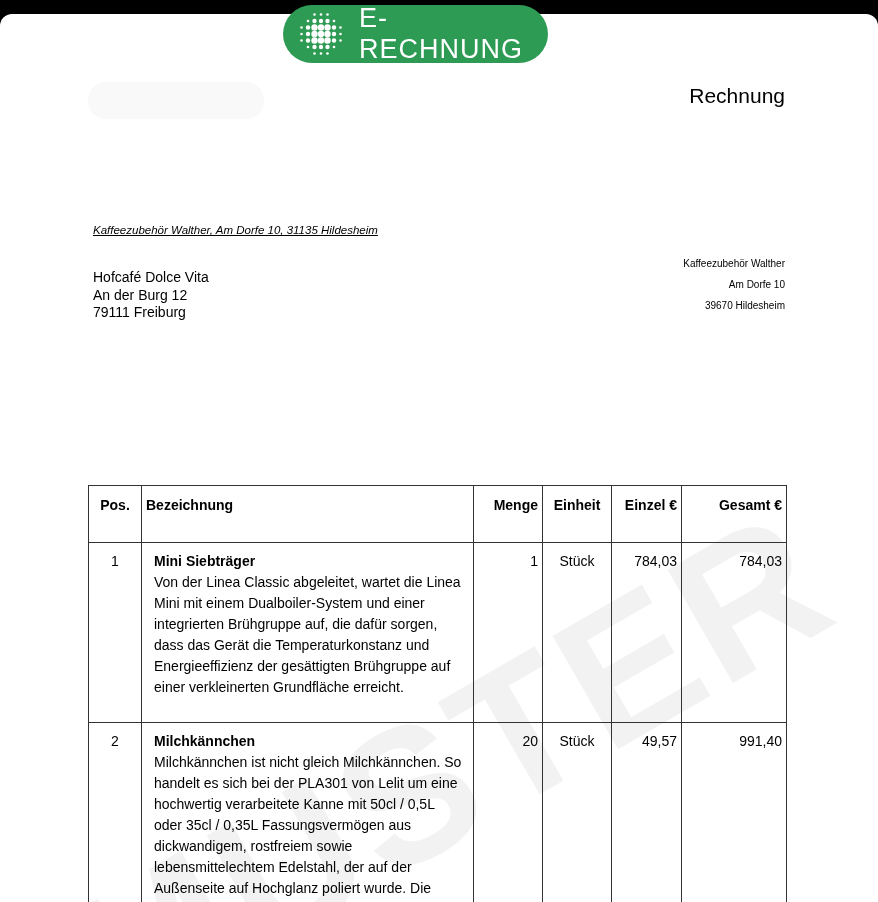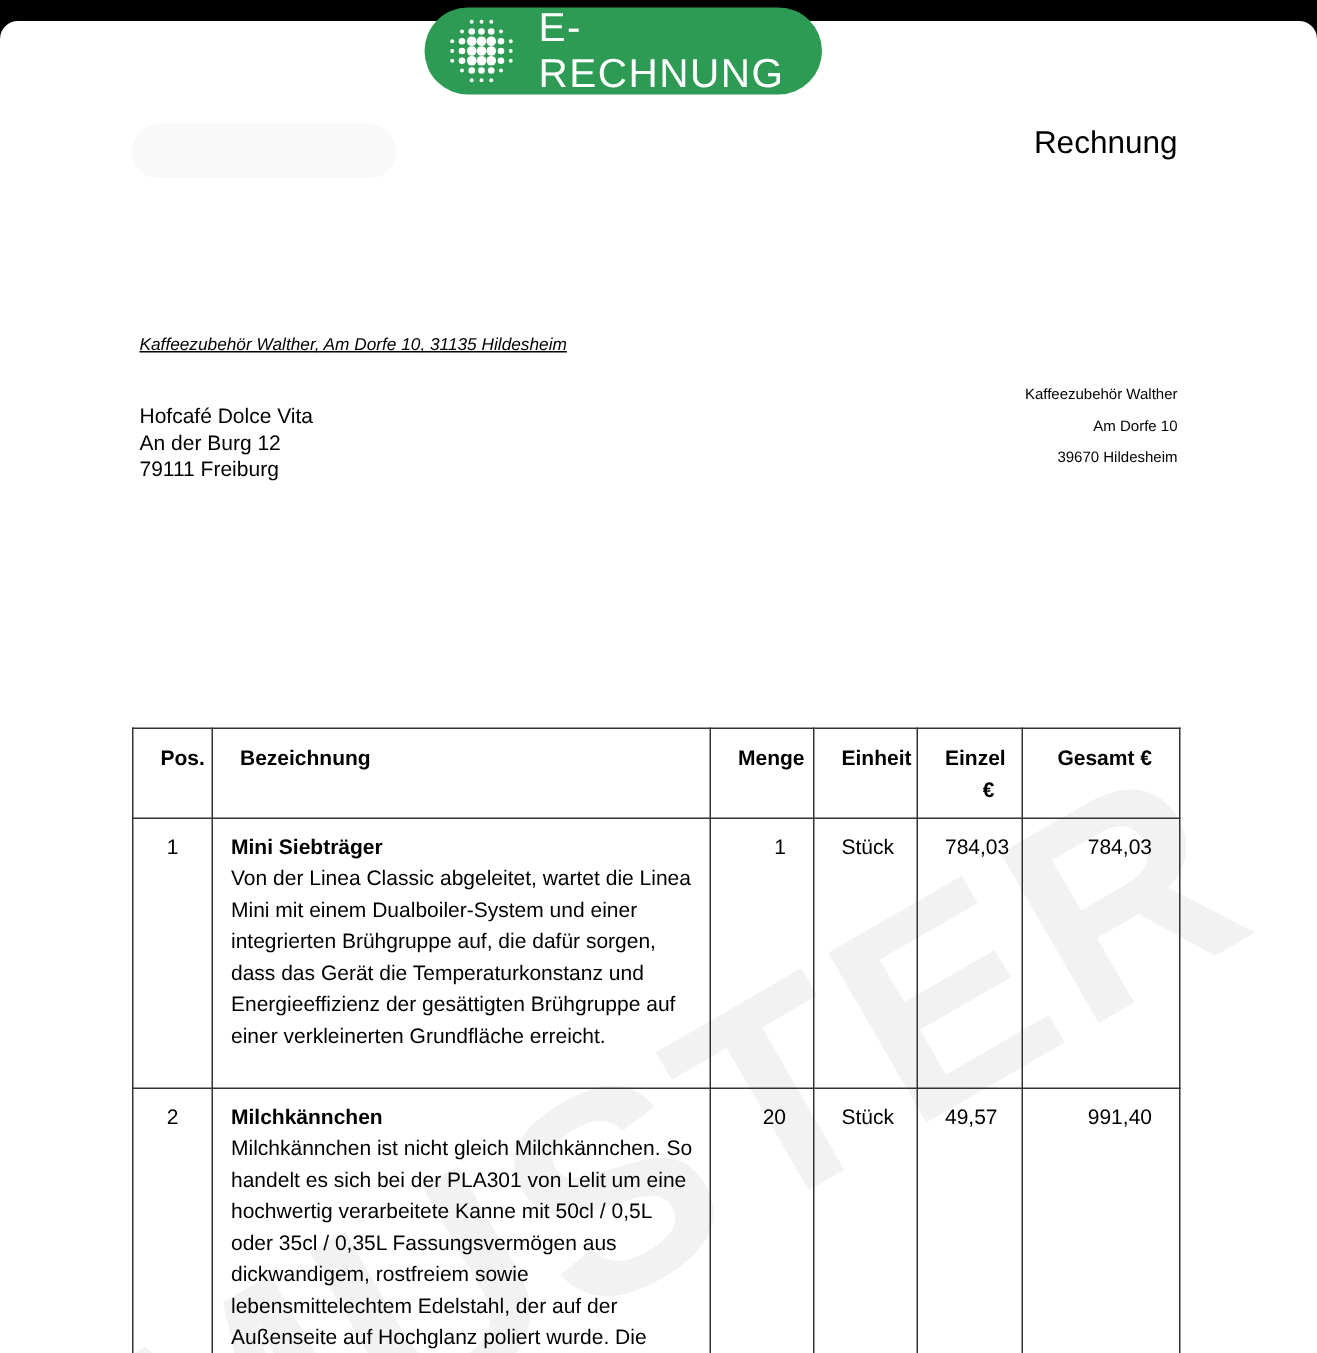--- a/index.html
+++ b/index.html
@@ -72,21 +72,21 @@
   }
   .items{
     position:absolute;left:88px;top:485px;
   }
   table{
     border-collapse:collapse;table-layout:fixed;width:698px;
     font-size:14px;background:transparent;
   }
   th,td{
     border:1px solid var(--border_dark);vertical-align:top;
-    padding:8px 18px;line-height:21px;
+    padding:8px 4px;line-height:21px;
   }
   th{font-weight:700;height:57px;padding-top:9px;}
   tr.row-1 td{height:180px;}
   .col-pos{width:53px;}  .col-name{width:332px;}
   .col-qty{width:69px;}  .col-unit{width:69px;}
   .col-unitprice{width:70px;} .col-total{width:105px;}
   .ta-c{text-align:center;} .ta-r{text-align:right;} .ta-l{text-align:left;}
   td.cell-name{padding-left:12px;padding-right:8px;}
   .item-name{font-weight:700;}
   .item-desc{font-weight:400;margin-top:28px;}

